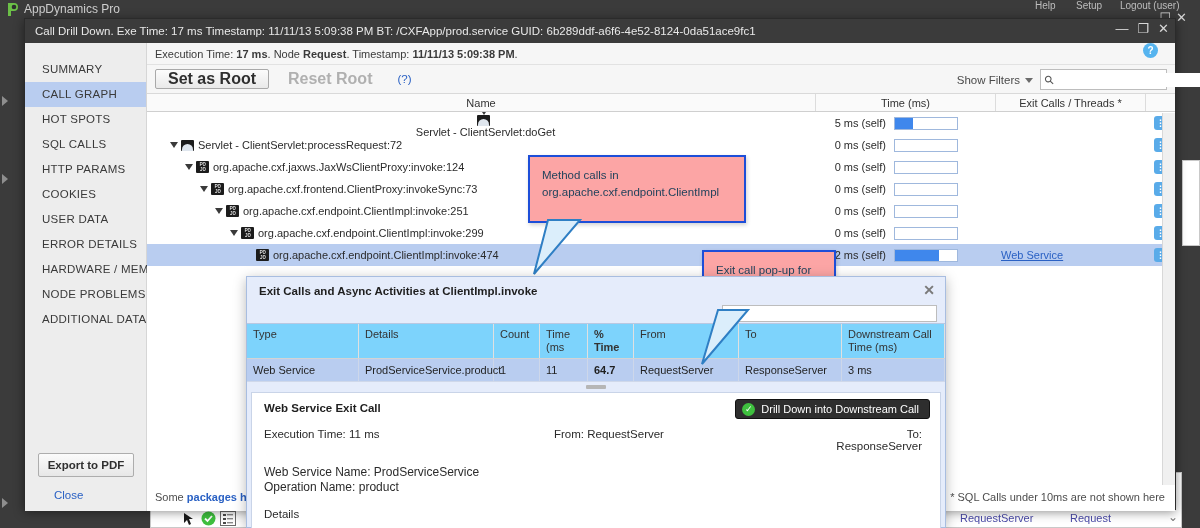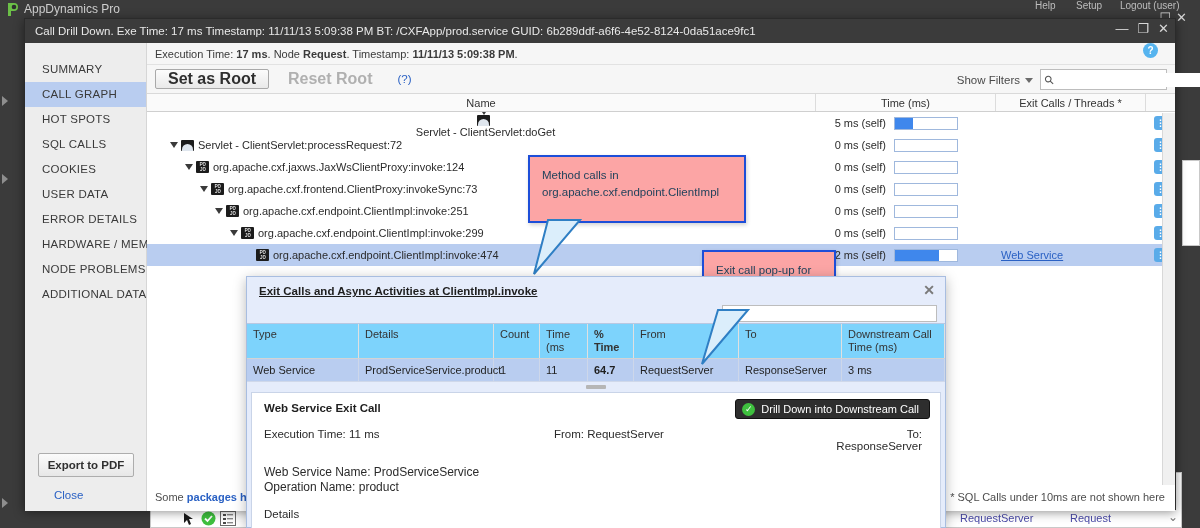--- a/index.html
+++ b/index.html
@@ -233,21 +233,20 @@
   
   .modal {
     position: absolute; left: 246px; top: 276px; width: 700px; height: 252px;
     background: #e5ecfb; border: 1px solid #a8bde0;
     box-shadow: 0 3px 12px rgba(0,0,0,0.28);
   }
   .modal-head {
     height: 28px; display: flex; align-items: center;
     padding-left: 12px; font-size: 11.5px; font-weight: bold; color: #1e1e1e;
     position: relative;
-    text-decoration: underline;
   }
   .modal-close {
     position: absolute; right: 10px; top: 6px; font-size: 14px;
     color: #7a7a7a; cursor: pointer; line-height: 14px;
   }
   .modal-searchrow { height: 18px; position: relative; }
   .modal-searchbox {
     position: absolute; right: 8px; top: 0; width: 215px; height: 17px;
     background: #fff; border: 1px solid #bdbdbd;
   }
@@ -381,20 +380,21 @@
     </div>
   </div>
 
   <div class="dd-body">
 
     <div class="nav">
       <div class="nav-item">SUMMARY</div>
       <div class="nav-item active">CALL GRAPH</div>
       <div class="nav-item">HOT SPOTS</div>
       <div class="nav-item">SQL CALLS</div>
+      <div class="nav-item">HTTP PARAMS</div>
       <div class="nav-item">COOKIES</div>
       <div class="nav-item">USER DATA</div>
       <div class="nav-item">ERROR DETAILS</div>
       <div class="nav-item">HARDWARE / MEM</div>
       <div class="nav-item">NODE PROBLEMS</div>
       <div class="nav-item">ADDITIONAL DATA</div>
 
       <div class="nav-bottom">
         <div class="btn-export">Export to PDF</div>
         <div class="link-close">Close</div>

